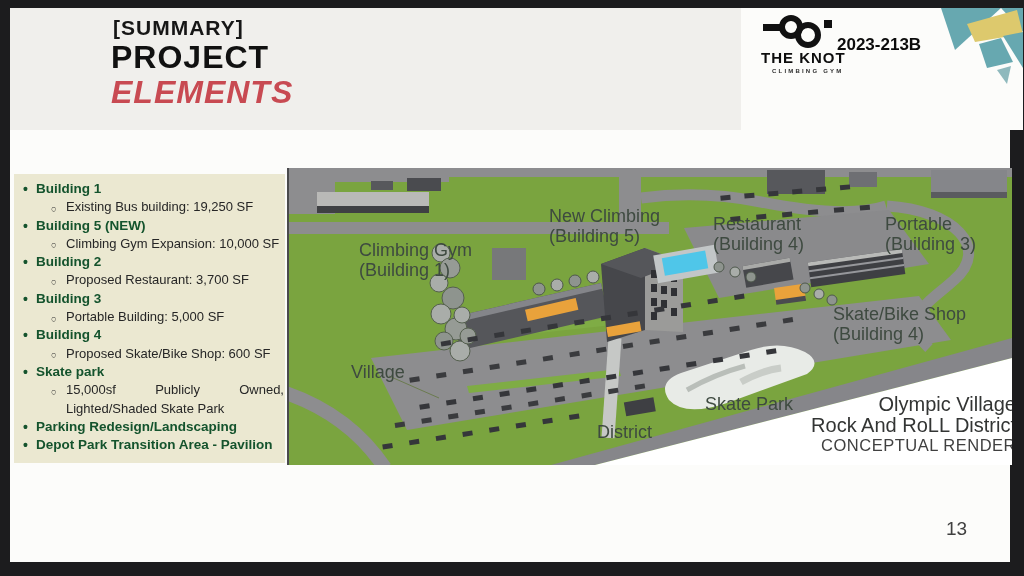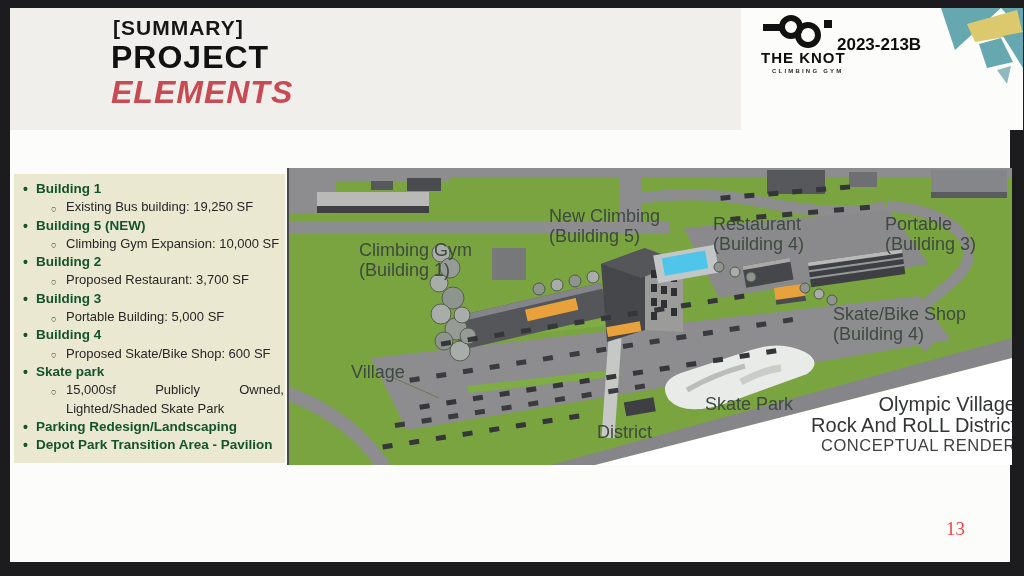--- a/index.html
+++ b/index.html
@@ -33,21 +33,21 @@
   .jline{display:flex;justify-content:space-between;width:218px;}
 
   
   .render{position:absolute;left:277px;top:160px;width:723px;height:297px;border-left:2px solid #4a4a4c;overflow:hidden;}
   .render svg{position:absolute;left:0;top:0;}
   .rlabel{position:absolute;font-size:18px;line-height:20px;color:#3e4a40;white-space:nowrap;}
   .cap{position:absolute;right:-4px;top:226px;text-align:right;white-space:nowrap;}
   .cap .c1,.cap .c2{font-size:20px;line-height:21px;color:#333534;}
   .cap .c3{font-size:16.5px;line-height:19px;color:#404040;letter-spacing:0.5px;}
 
-  .page-num{position:absolute;left:936px;top:510px;font-family:Liberation Serif, serif;font-size:19px;color:#ef4444;}
+  .page-num{position:absolute;left:936px;top:510px;font-family:Liberation Sans, sans-serif;font-size:19px;color:#404040;}
 </style>
 </head>
 <body>
 
 <div class="slide">
 
   <div class="title-box">
     <div class="kicker">[SUMMARY]</div>
     <div class="title">PROJECT</div>
     <div class="subtitle">ELEMENTS</div>

